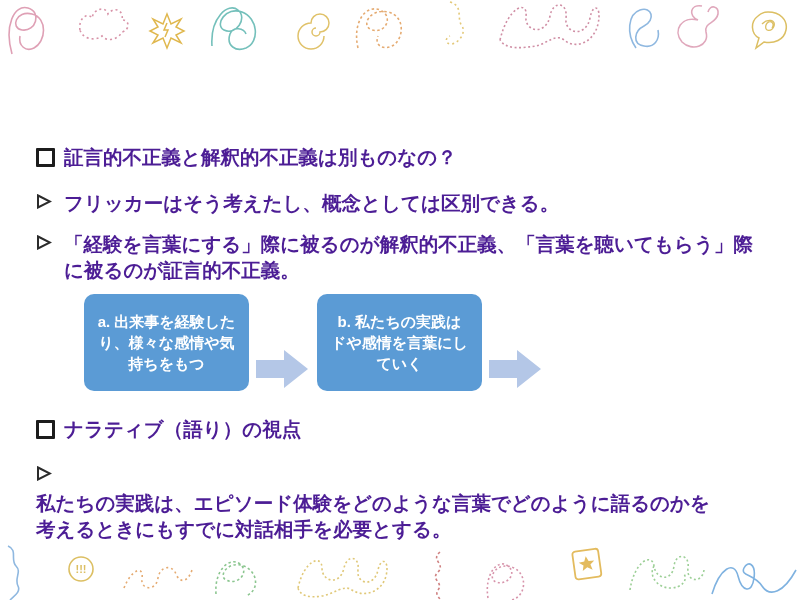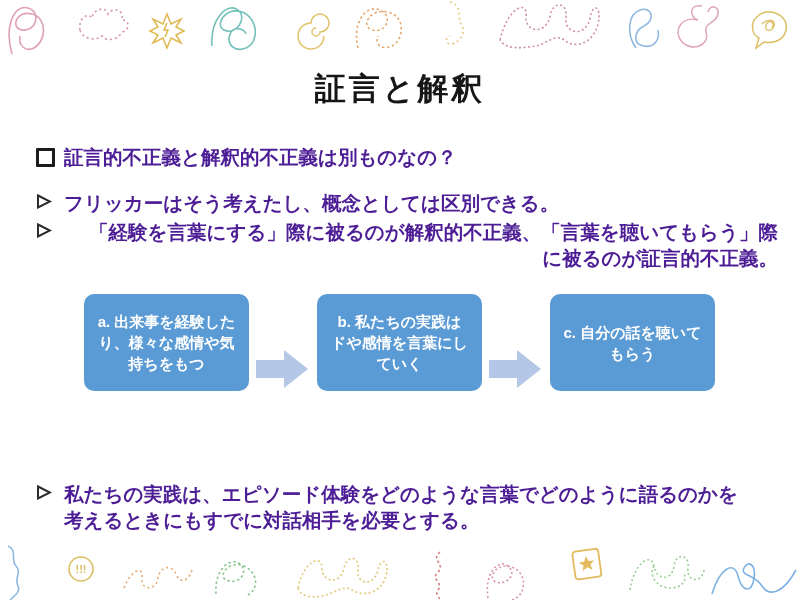--- a/index.html
+++ b/index.html
@@ -41,23 +41,23 @@
   .flow-box {
     width:165px; height:97px; background:#5B9BD5; border-radius:10px;
     color:#ffffff; font-size:15px; font-weight:bold; line-height:21px;
     display:flex; align-items:center; justify-content:center;
     text-align:center; white-space:pre-line; box-sizing:border-box; padding:4px 6px;
   }
   .flow-arrow { margin:0 7px; flex:0 0 auto; }
 
   .b1 { top:144px; }
   .b2 { top:190px; }
-  .b3 { top:219px;text-align:right; }
+  .b3 { top:231px; }
   .b4 { top:416px; }
-  .b5 { top:481px; }
+  .b5 { top:462px;flex-direction:column; }
 </style>
 </head>
 <body>
 
 <div class="slide">
 
   <svg class="border-strip border-top" viewBox="0 0 800 58" fill="none">
     <g transform="translate(4,2)">
       <path d="M8,52 C0,24 10,2 24,6 C38,10 32,30 18,28 C6,26 12,8 28,12 C44,16 42,40 30,46 C22,50 14,44 16,34" stroke="#dfa0b5" stroke-width="1.6"></path>
     </g>
@@ -88,21 +88,20 @@
     </g>
     <g transform="translate(672,2)">
       <path d="M30,4 C18,2 16,14 26,18 C10,14 0,28 10,40 C20,50 38,44 34,30 C32,20 44,22 46,12 C47,4 38,2 36,10" stroke="#e0a8bc" stroke-width="1.6"></path>
     </g>
     <g transform="translate(748,10)">
       <path d="M20,2 C32,2 40,10 38,20 C36,30 26,34 16,32 L8,38 L11,28 C3,24 2,12 10,6 C13,3 16,2 20,2" stroke="#dcbf63" stroke-width="1.5"></path>
       <path d="M14,14 C20,8 28,10 26,16 C24,22 16,22 18,15 C20,9 28,12 24,18" stroke="#dcbf63" stroke-width="1.3"></path>
     </g>
   </svg>
 
-  <h1 class="title">証言と解釈</h1>
 
   <div class="bullet-row b1">
     <span class="marker-col">
         <span class="sq-marker"></span>
       </span>
     <span class="bullet-text">証言的不正義と解釈的不正義は別ものなの？</span>
   </div>
   <div class="bullet-row b2">
     <span class="marker-col">
         <svg class="ar-marker" width="16" height="15" viewBox="0 0 16 15">
@@ -127,24 +126,28 @@
 持ちをもつ</div>
     <svg class="flow-arrow" width="54" height="44" viewBox="0 0 54 44">
       <polygon points="0,13 28,13 28,3 52,22 28,41 28,31 0,31" fill="#B4C7E7"></polygon>
     </svg>
     <div class="flow-box">b. 私たちの実践は
 ドや感情を言葉にし
 ていく</div>
     <svg class="flow-arrow" width="54" height="44" viewBox="0 0 54 44">
       <polygon points="0,13 28,13 28,3 52,22 28,41 28,31 0,31" fill="#B4C7E7"></polygon>
     </svg>
-    <div class="flow-box">c. 自分の話を聴いて
-もらう</div>
   </div>
 
+  <div class="bullet-row b4">
+    <span class="marker-col">
+        <span class="sq-marker"></span>
+      </span>
+    <span class="bullet-text">ナラティブ（語り）の視点</span>
+  </div>
   <div class="bullet-row b5">
     <span class="marker-col">
         <svg class="ar-marker" width="16" height="15" viewBox="0 0 16 15">
           <path d="M2,1.5 L14,7.5 L2,13.5 Z" fill="#ffffff" stroke="#2b2b2b" stroke-width="2"></path>
         </svg>
       </span>
     <span class="bullet-text">私たちの実践は、エピソード体験をどのような言葉でどのように語るのかを
 考えるときにもすでに対話相手を必要とする。</span>
   </div>
 

